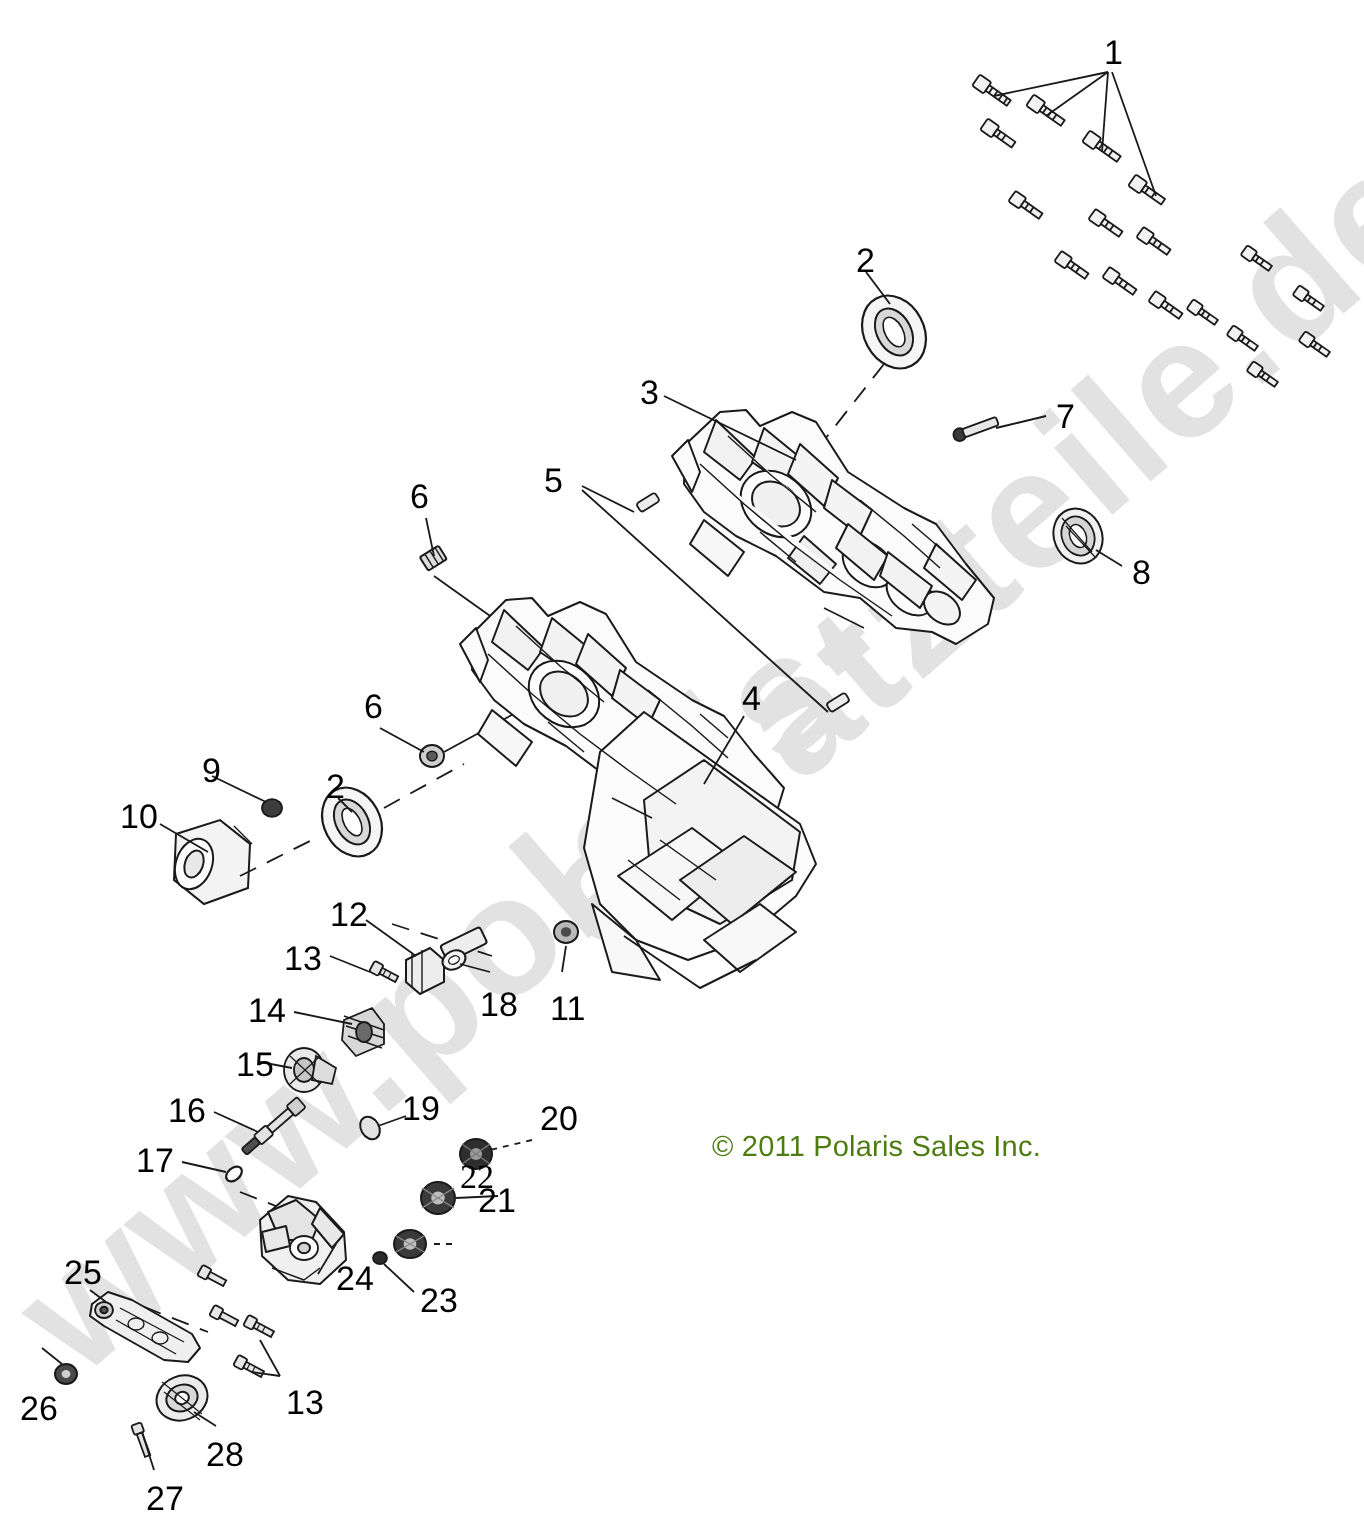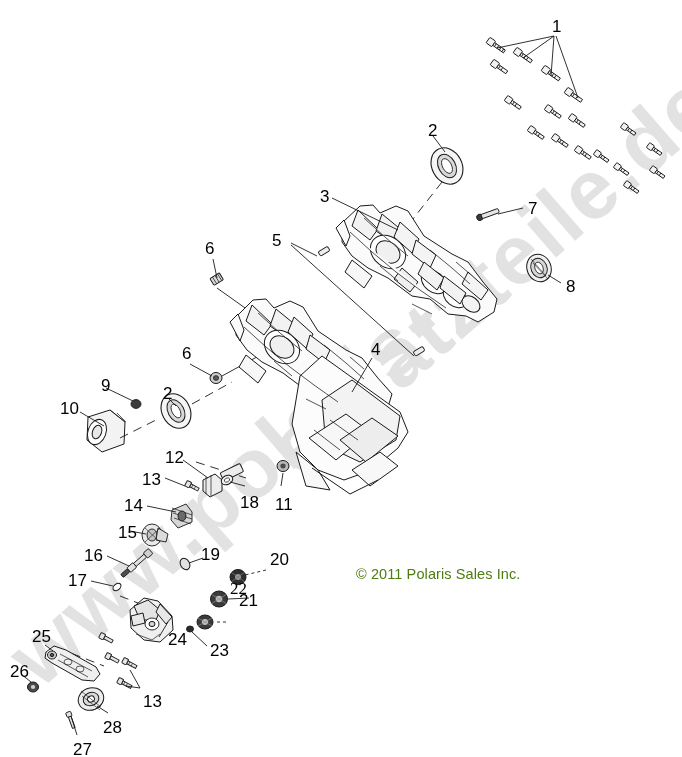--- a/index.html
+++ b/index.html
@@ -492,20 +492,20 @@
   <span class="lbl" style="left:106px;top:524px;margin-left:12px;">15</span>
   <span class="lbl" style="left:84px;top:547px;">16</span>
   <span class="lbl" style="left:201px;top:546px;">19</span>
   <span class="lbl" style="left:270px;top:551px;">20</span>
   <span class="lbl" style="left:68px;top:572px;">17</span>
   <span class="lbl" style="left:239px;top:592px;">21</span>
   <span class="lbl" style="left:230px;top:580px;font-family:Liberation Serif, serif;">22</span>
   <span class="lbl" style="left:210px;top:642px;">23</span>
   <span class="lbl" style="left:168px;top:631px;">24</span>
   <span class="lbl" style="left:32px;top:628px;">25</span>
-  <span class="lbl" style="left:10px;top:663px;text-align:center;">26</span>
+  <span class="lbl" style="left:10px;top:696px;text-align:center;">26</span>
   <span class="lbl" style="left:143px;top:693px;">13</span>
   <span class="lbl" style="left:103px;top:719px;">28</span>
   <span class="lbl" style="left:73px;top:741px;">27</span>
 
   <span id="copyright" style="left:356px;top:566px;">© 2011 Polaris Sales Inc.</span>
 
 </div>
 
 </body></html>

